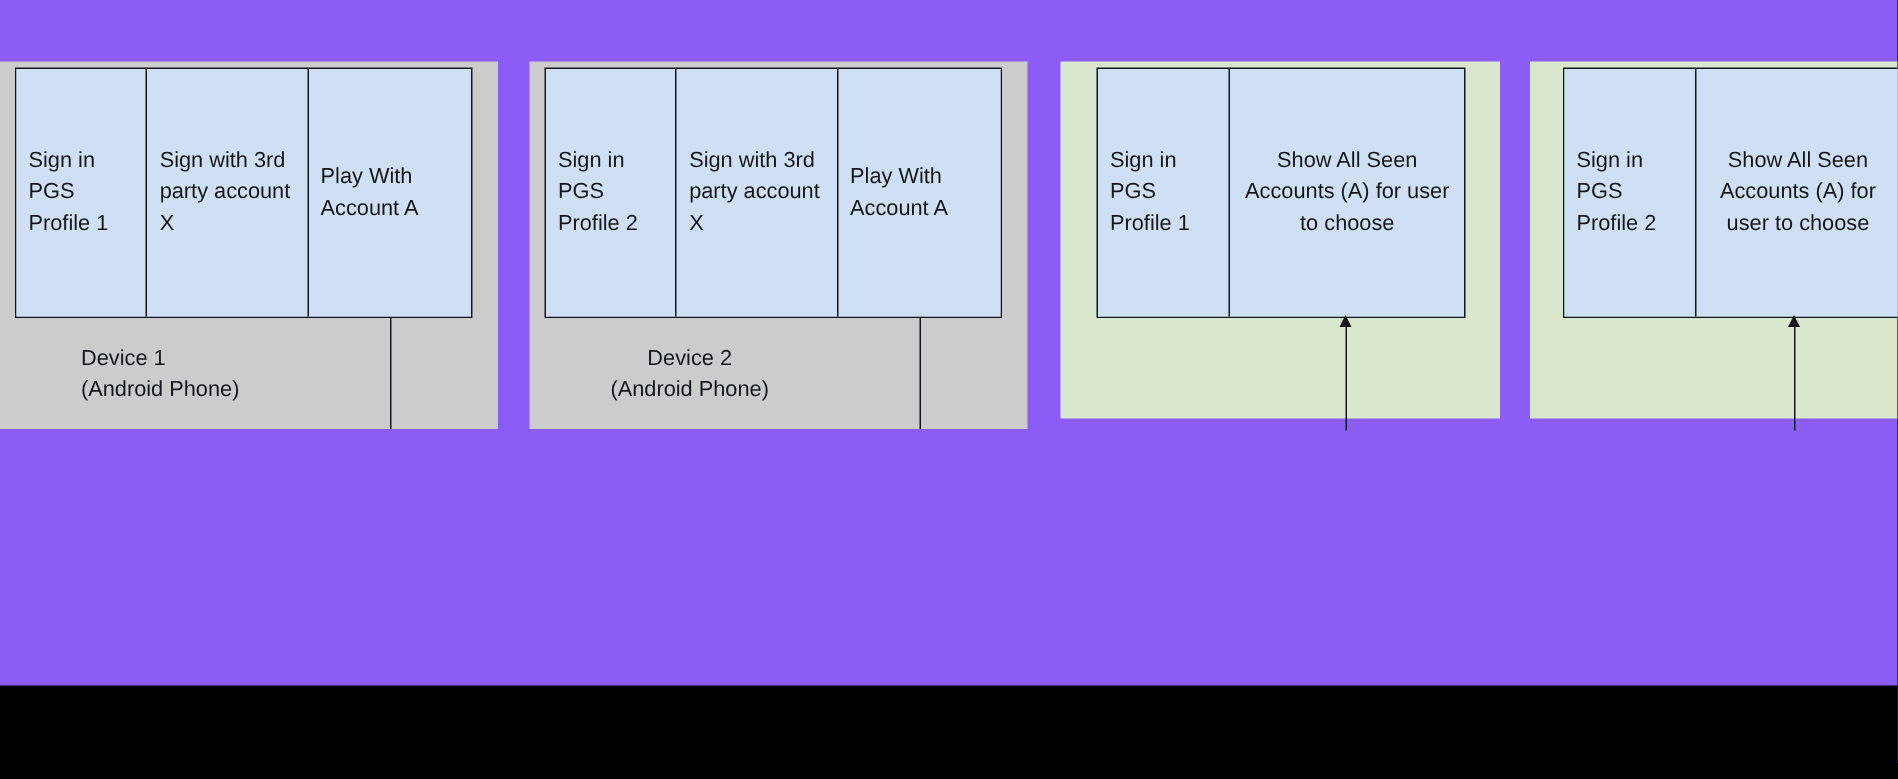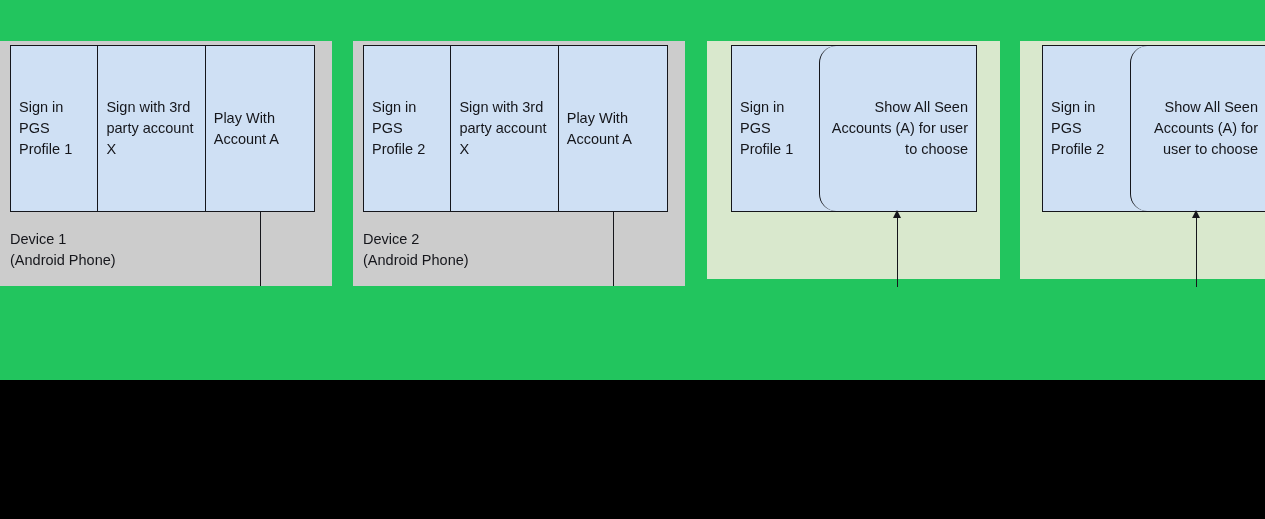--- a/index.html
+++ b/index.html
@@ -6,22 +6,22 @@
   html, body {
     width: 1265px;
     height: 519px;
     background: #000000;
     font-family: "Liberation Sans", sans-serif;
     overflow: hidden;
   }
   #canvas {
     position: relative;
     width: 1265px;
-    height: 380px;
-    background: #22c55e;
+    height: 457px;
+    background: #8b5cf6;
   }
 
   
   .device {
     position: absolute;
     overflow: visible;
   }
   .device-bg {
     position: absolute;
     inset: 0;
@@ -41,29 +41,30 @@
     background: #cfe0f4;
     display: flex;
     align-items: center;
     color: #15161b;
     font-size: 14.5px;
     line-height: 21px;
     padding: 0 8px;
   }
   .step + .step { border-left: 1px solid #15161b; }
   .step.left  { justify-content: flex-start; text-align: left; }
-  .step.center{ justify-content: center; text-align: right; border-radius: 17px; }
+  .step.center{ justify-content: center; text-align: center; }
 
   
   .device-label {
     position: absolute;
     color: #15161b;
     font-size: 14.5px;
     line-height: 21px;
     white-space: pre-line;
+    margin-left: 44px;
   }
 
   
   .panel-divider {
     position: absolute;
     width: 1px;
     background: #15161b;
   }
 
   
@@ -116,21 +117,21 @@
         <span>Sign in PGS Profile 2</span>
       </div>
       <div class="step left" style="width:108px;">
         <span>Sign with 3rd party account X</span>
       </div>
       <div class="step left" style="width:110px;">
         <span>Play With Account A</span>
       </div>
     </div>
 
-    <div class="device-label" style="left:10px; top:188px;">Device 2
+    <div class="device-label" style="left:10px; top:188px;text-align:center;">Device 2
 (Android Phone)</div>
   </div>
 
   <div class="device pc" style="left:707px; top:41px; width:293px; height:238px;">
     <div class="device-bg"></div>
 
     <div class="steps" style="left:24px; top:4px; width:246px; height:167px;">
       <div class="step left" style="width:88px;">
         <span>Sign in PGS Profile 1</span>
       </div>

